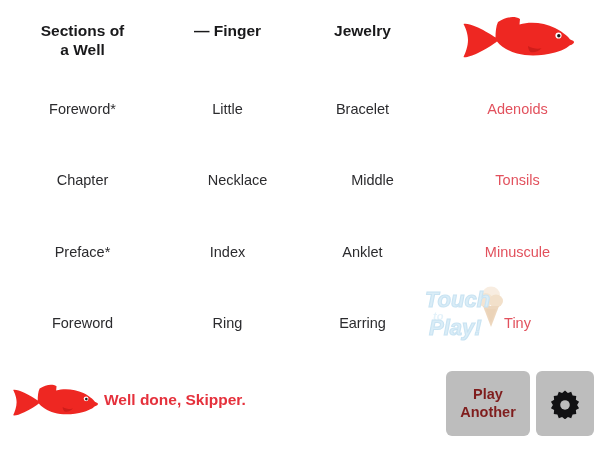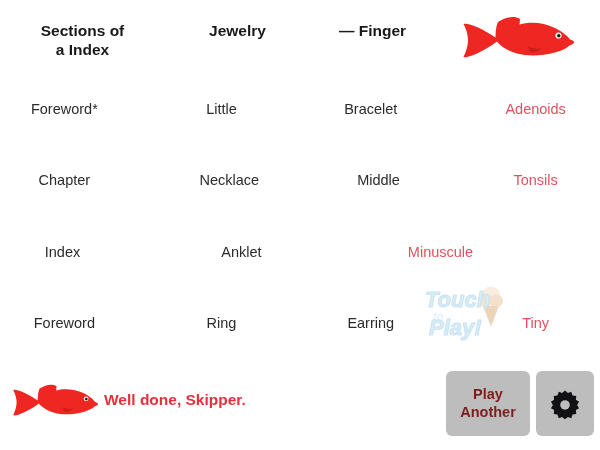--- a/index.html
+++ b/index.html
@@ -52,21 +52,21 @@
     font-size: 15.5px;
     color: #19191b;
     align-items: flex-start;
     padding-top: 22px;
   }
   .header-row .cell.fish-cell {
     padding-top: 0;
     align-items: center;
   }
 
-  .data-row { height: 71.5px; gap: 44px; }
+  .data-row { height: 71.5px; }
   .data-row .cell {
     font-size: 14.5px;
     color: #2b2b2e;
     font-weight: normal;
   }
   .data-row .cell.answer {
     color: #e2515d;
   }
 
   
@@ -139,25 +139,25 @@
 <body>
 
 <div id="board">
 
   <div class="grid">
 
     <div class="row header-row">
       <div class="cell col-0">
         <div>
           <div>Sections of</div>
-          <div>a Index</div>
+          <div>a Well</div>
         </div>
       </div>
+      <div class="cell col-1">— Finger</div>
       <div class="cell col-2">Jewelry</div>
-      <div class="cell col-1">— Finger</div>
       <div class="cell col-3 fish-cell">
         <svg class="fish" width="112" height="44" viewBox="0 0 112 44" aria-hidden="true">
           <path fill="#ee2722" d="M36 7 C44 2 52 0.5 58 4 L57.5 9.5 C68 6.5 82 7.5 93 13 C102 17.5 108 23 110 27.5
                    C108.5 31 102 35 93 37.5 C80 41 66 41.5 55 38.5 C46 36 39 31.5 35 26.5
                    C31 29.5 24 34 16 38 C9.5 41.2 3.5 42.8 1.5 42 C3.5 38 6 31 6 25 C6 19 3.5 12.5 1.5 9
                    C3.5 8 9.5 9.5 16 12.5 C23 15.8 29.5 19.8 33.5 22.5 C33.5 17 34 11 36 7 Z"></path>
           <ellipse cx="96.5" cy="20.5" rx="3.1" ry="3.1" fill="#ffffff"></ellipse>
           <ellipse cx="96.8" cy="20.8" rx="1.7" ry="1.7" fill="#1b1b1b"></ellipse>
           <path fill="#cf1d1a" d="M66 31 C70.5 33.5 75.5 34.2 79.5 33.2 C76.5 36.5 72 38 68.5 37 C66.8 35.3 66 33 66 31 Z"></path>
           <path fill="#ee2722" d="M108 24.5 C111 25.3 112 26.4 112 27.3 C112 28.3 110.5 29.6 108 30.3 Z"></path>
@@ -173,20 +173,21 @@
     </div>
 
     <div class="row data-row">
       <div class="cell col-0">Chapter</div>
       <div class="cell col-2">Necklace</div>
       <div class="cell col-1">Middle</div>
       <div class="cell col-3 answer">Tonsils</div>
     </div>
 
     <div class="row data-row">
+      <div class="cell col-0">Preface*</div>
       <div class="cell col-1">Index</div>
       <div class="cell col-2">Anklet</div>
       <div class="cell col-3 answer">Minuscule</div>
     </div>
 
     <div class="row data-row">
       <div class="cell col-0">Foreword</div>
       <div class="cell col-1">Ring</div>
       <div class="cell col-2">Earring</div>
       <div class="cell col-3 answer">Tiny</div>

